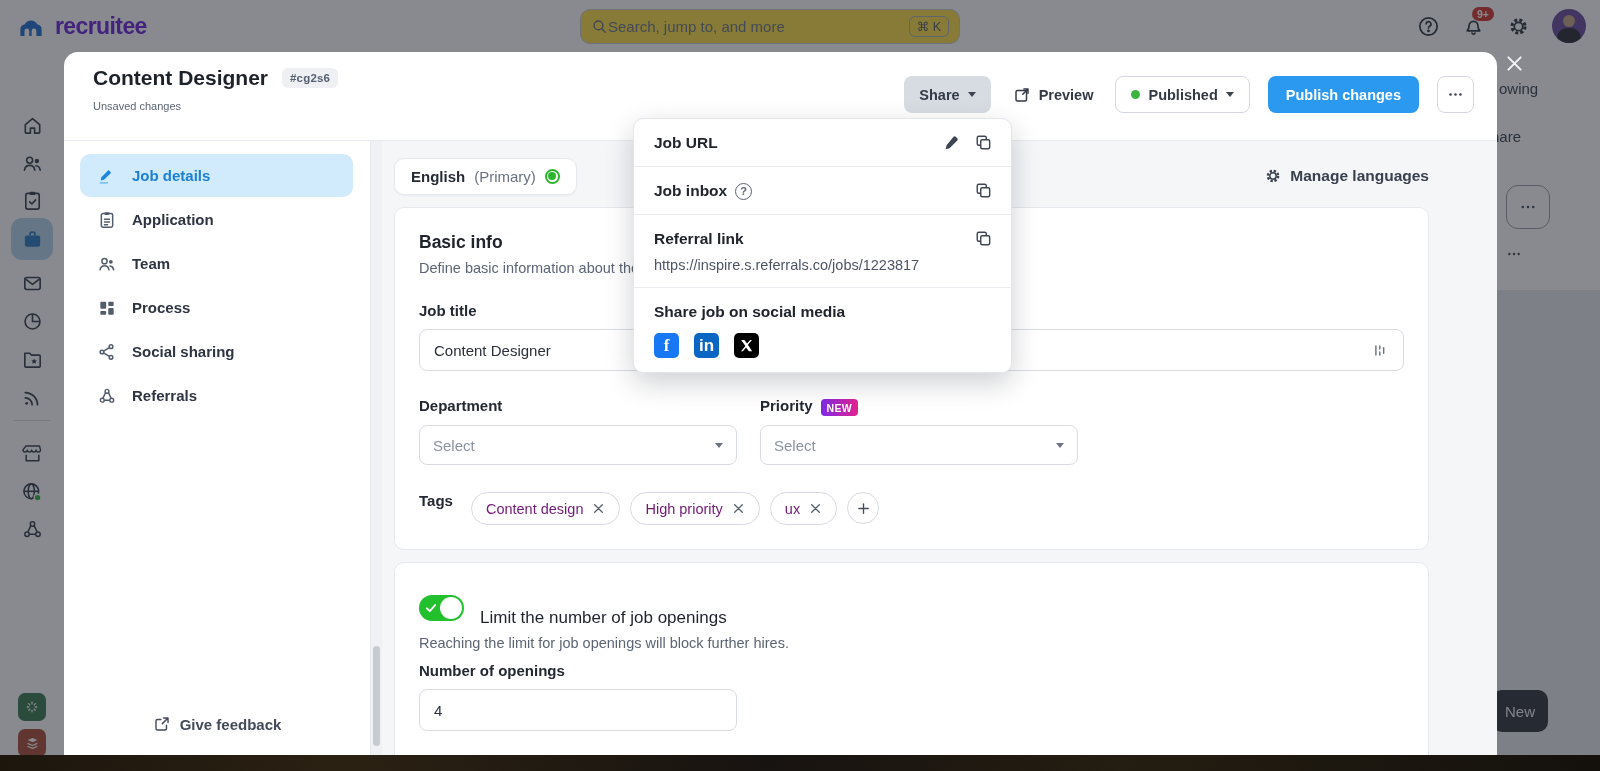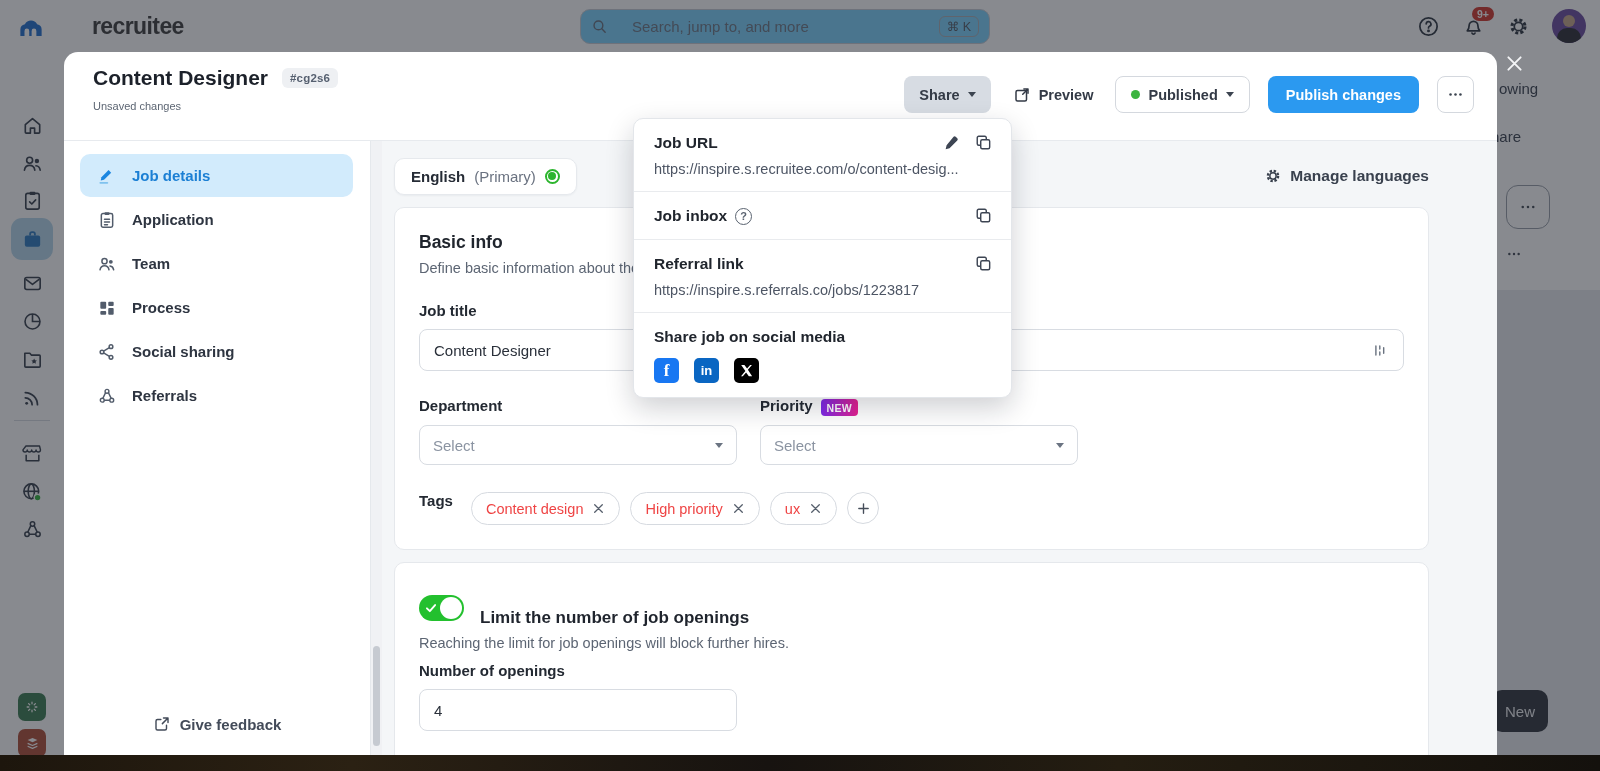--- a/index.html
+++ b/index.html
@@ -9,24 +9,24 @@
     position:relative; overflow:hidden; background:#fff; color:#242a33;
   }
   svg { display:block; }
 
   
   .under { position:absolute; inset:0; z-index:1; }
 
   .topbar { position:absolute; left:0; top:0; width:1600px; height:52px; background:#fff;
             display:flex; align-items:center; }
   .brand { display:flex; align-items:center; gap:9px; margin-left:16px; }
-  .brand-text { font-size:23px; font-weight:600; letter-spacing:-.6px; color:#404040;margin-left:37px; }
-  .searchbox { position:absolute; left:580px; top:9px; width:410px; height:35px;
-               border:1px solid #c9ced6; border-radius:10px; background:#7dd3fc;
-               display:flex; align-items:center; padding:0 10px; gap:24px; }
+  .brand-text { font-size:23px; font-weight:600; letter-spacing:-.6px; color:#6d28d9; }
+  .searchbox { position:absolute; left:580px; top:9px; width:380px; height:35px;
+               border:1px solid #c9ced6; border-radius:10px; background:#fde047;
+               display:flex; align-items:center; padding:0 10px; gap:0; }
   .searchbox input { border:none; outline:none; flex:1; font-size:15px; color:#3c4450;
                      font-family:"Liberation Sans",sans-serif; background:transparent; }
   .searchbox input::placeholder { color:#707a88; }
   .kbd { border:1px solid #aab0b9; border-radius:6px; font-size:12.5px; color:#58606c;
          padding:2px 7px; white-space:nowrap; }
   .top-icons { position:absolute; right:14px; top:0; height:52px; display:flex; align-items:center; gap:22px; }
   .top-ic { color:#2f3742; position:relative; }
   .badge-9 { position:absolute; top:-8px; left:10px; background:#d3392e; color:#fff;
              font-size:10.5px; font-weight:700; border-radius:8px; padding:1px 5px; }
   .avatar { width:34px; height:34px; border-radius:50%; background:#6d4fa1; overflow:hidden; position:relative; }
@@ -118,48 +118,48 @@
   .col { width:318px; }
   .select { height:40px; border:1px solid #d8dce2; border-radius:8px; background:#fff; margin-top:10px;
             display:flex; align-items:center; justify-content:space-between; padding:0 13px;
             font-size:15px; color:#8a93a1; cursor:pointer; }
   .select .caret { border-top-color:#6b7482; }
   .badge-new { background:linear-gradient(90deg,#7d2ae8,#e6218f); color:#fff; font-size:10.5px;
                font-weight:700; border-radius:4px; padding:2.5px 6px; margin-left:8px; letter-spacing:.3px; }
   .tags-row { display:flex; align-items:flex-start; gap:10px; margin-top:27px; }
   .chip { height:33px; border:1px solid #d6dae0; border-radius:17px; background:#fff;
           display:inline-flex; align-items:center; gap:9px; padding:0 14px; font-size:14.5px;
-          color:#ef4444; cursor:pointer; }
+          color:#701a75; cursor:pointer; }
   .chip .x { color:#555e6b; }
   .chip-plus { width:32px; height:32px; border:1px solid #d6dae0; border-radius:16px; background:#fff;
                display:flex; align-items:center; justify-content:center; color:#454d59; cursor:pointer; }
 
   .toggle-row { display:flex; align-items:center; gap:16px; }
   .toggle { width:45px; height:26px; border-radius:13px; background:#23c02e; position:relative; cursor:pointer; }
   .toggle .knob { position:absolute; right:2px; top:2px; width:22px; height:22px; background:#fff; border-radius:50%; }
   .toggle .chk { position:absolute; left:5px; top:6px; color:#fff; }
-  .h-toggle { font-size:17px; font-weight:700; color:#1f242d;margin-top:21px; }
+  .h-toggle { font-size:17px; font-weight:400; color:#1f242d;margin-top:21px; }
 
   
   .dropdown { position:absolute; left:633px; top:118px; width:379px; z-index:120; background:#fff;
               border:1px solid #e3e6ea; border-radius:10px;
               box-shadow:0 10px 28px rgba(15,22,35,.20); overflow:hidden; }
   .dd-row { padding:15px 20px 14px 20px; position:relative; }
   .dd-row + .dd-row { border-top:1px solid #e9ebee; }
   .dd-title { font-size:15.5px; font-weight:700; color:#20252d; display:flex; align-items:center; gap:8px; }
   .dd-val { font-size:14.5px; color:#4d5564; margin-top:9px; white-space:nowrap; }
   .dd-icons { position:absolute; right:18px; top:14px; display:flex; gap:13px; color:#3d4553; }
   .dd-ic { cursor:pointer; }
   .help-c { width:17px; height:17px; border:1.6px solid #5a6370; border-radius:50%; color:#5a6370;
             font-size:11px; font-weight:700; display:flex; align-items:center; justify-content:center; }
   .social-row { display:flex; gap:15px; margin-top:12px; }
   .soc { width:25px; height:25px; border-radius:5px; display:flex; align-items:center; justify-content:center;
          color:#fff; cursor:pointer; }
   .soc-fb { background:#1877f2; font-size:17px; font-weight:700; font-family:"Liberation Serif",serif; }
-  .soc-li { background:#0a66c2; font-size:13px; font-weight:700; }
+  .soc-li { background:#0a66c2; font-size:17px; font-weight:700; }
   .soc-x { background:#000; }
 
   
   .bottom-strip { position:absolute; left:0; top:755px; width:1600px; height:16px; z-index:300;
                   background:linear-gradient(90deg,#1d160d,#2b2113 22%,#171310 48%,#241d11 70%,#14110d); }
 </style>
 </head>
 <body>
 
 <div class="under">
@@ -544,21 +544,20 @@
             <path d="M14.6 4.7a1.9 1.9 0 0 1 2.7 0l2 2a1.9 1.9 0 0 1 0 2.7l-9.8 9.8-4.9 1.2 1.2-4.9z" fill="currentColor"></path>
           </svg>
       </span>
       <span class="dd-ic">
         <svg width="19" height="19" viewBox="0 0 24 24" fill="none" stroke="currentColor" stroke-width="1.8" stroke-linejoin="round">
             <path d="M15.5 8V6A1.9 1.9 0 0 0 13.6 4H6A1.9 1.9 0 0 0 4.1 6v7.6a1.9 1.9 0 0 0 1.9 1.9h2"></path>
             <rect x="8.5" y="8.5" width="11.3" height="11.3" rx="1.9"></rect>
           </svg>
       </span>
     </div>
-    <div class="dd-val">https://inspire.s.recruitee.com/o/content-desig...</div>
   </div>
 
   <div class="dd-row">
     <div class="dd-title">
       <span>Job inbox</span>
       <span class="help-c">?</span>
     </div>
     <div class="dd-icons">
       <span class="dd-ic">
         <svg width="19" height="19" viewBox="0 0 24 24" fill="none" stroke="currentColor" stroke-width="1.8" stroke-linejoin="round">

